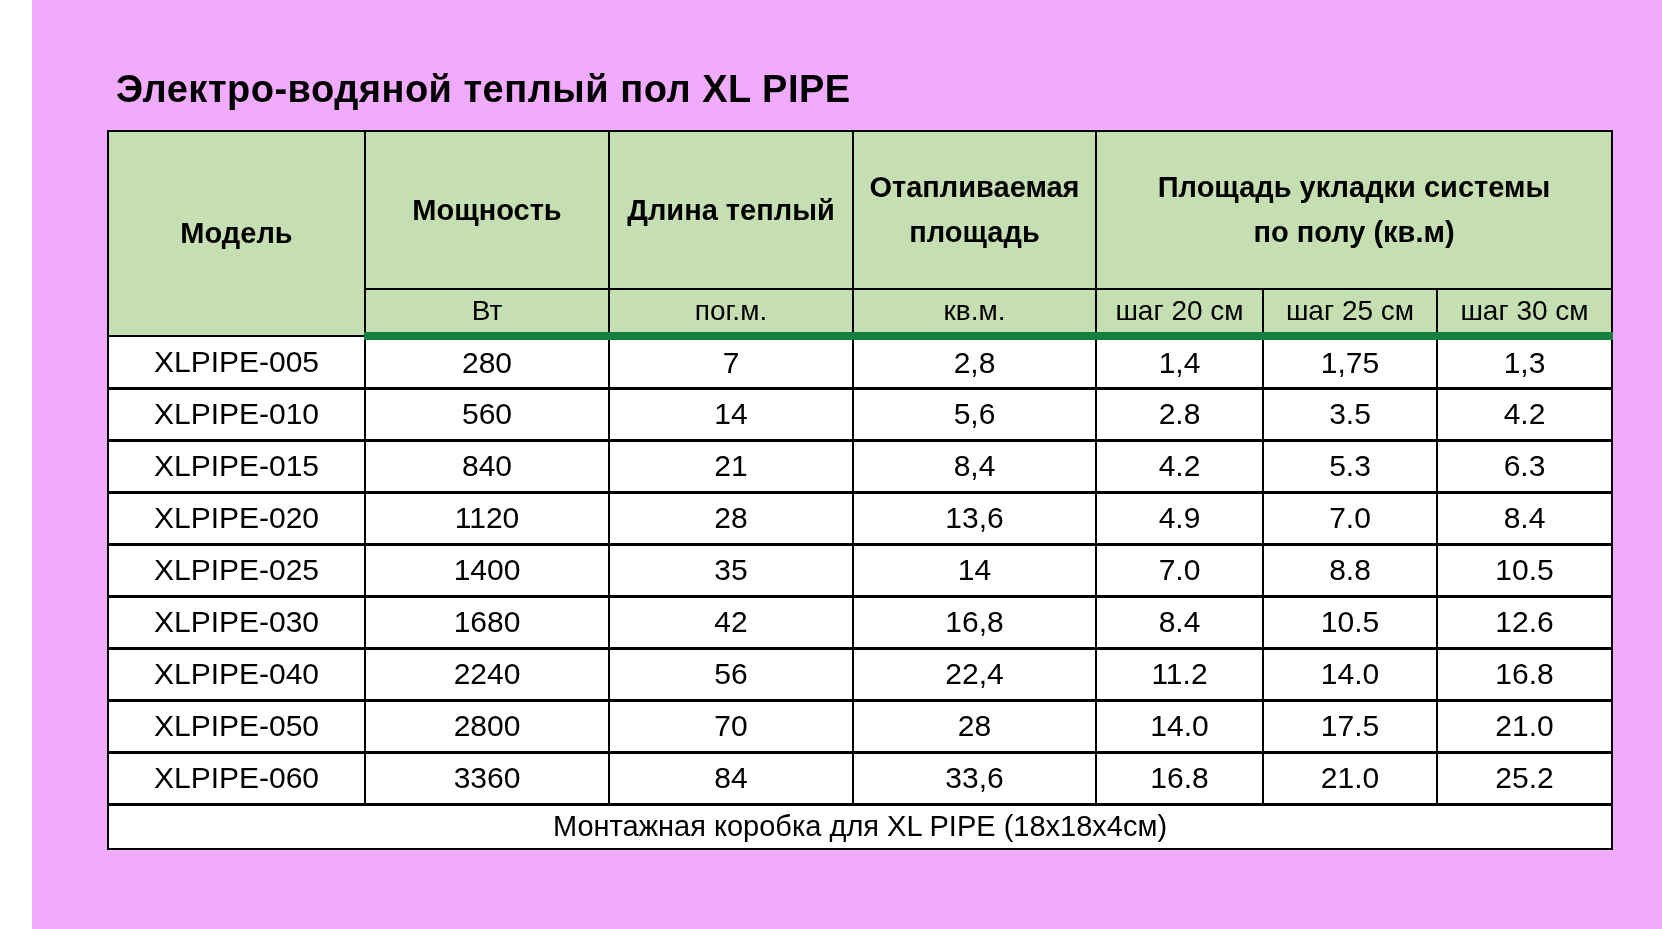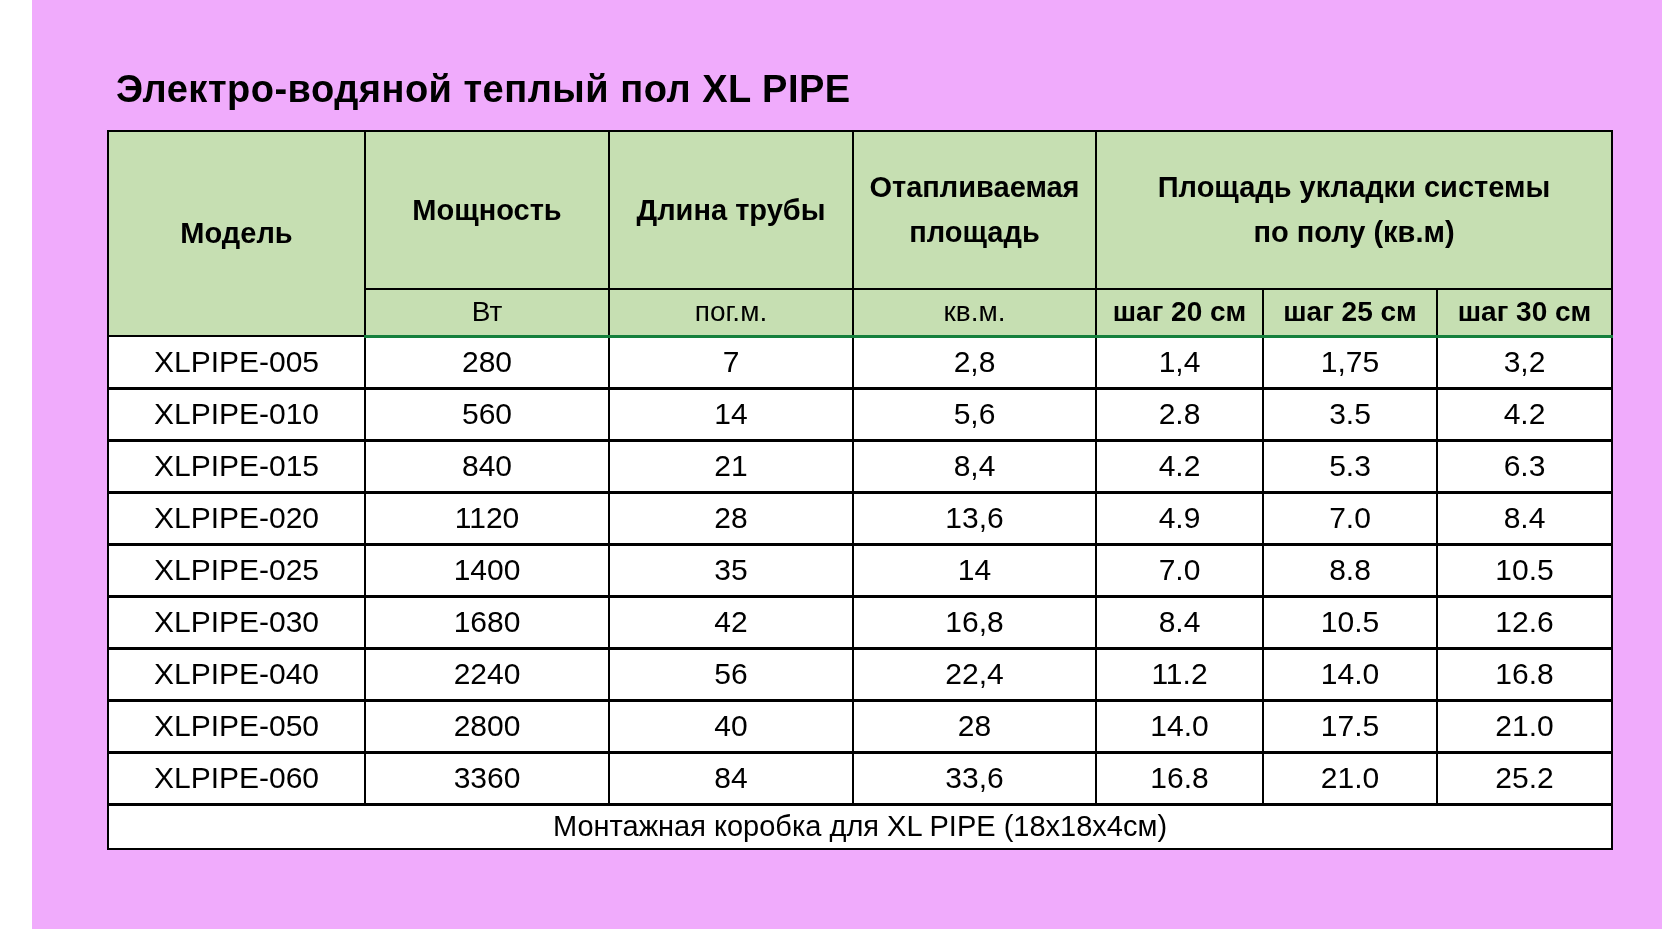--- a/index.html
+++ b/index.html
@@ -53,23 +53,23 @@
     line-height: 1.55;
   }
   .hdr .ln { display: block; }
   tr.h1 td { border-bottom-width: 2px; }
   
   tr.h2 td {
     background: #c6dfb2;
     font-size: 28px;
     font-weight: 400;
     border-top-width: 2px;
-    border-bottom: 3px solid #15803d;
-  }
-  tr.h2 td.step { font-weight: 700; }
+    border-bottom: 8px solid #15803d;
+  }
+  tr.h2 td.step { font-weight: 400; }
   
   tr.data { height: 52px; }
   tr.data td {
     font-size: 30px;
     font-weight: 400;
     background: #ffffff;
     border-bottom: 3px solid #000;
   }
   
   tr.foot { height: 45px; }
@@ -93,21 +93,21 @@
       <col style="width:244px">
       <col style="width:243px">
       <col style="width:167px">
       <col style="width:174px">
       <col style="width:175px">
     </colgroup>
     <tbody>
       <tr class="h1">
         <td class="hdr" rowspan="2">Модель</td>
         <td class="hdr">Мощность</td>
-        <td class="hdr">Длина трубы</td>
+        <td class="hdr">Длина теплый</td>
         <td class="hdr">
           <span class="ln">Отапливаемая</span>
           <span class="ln">площадь</span>
         </td>
         <td class="hdr" colspan="3">
           <span class="ln">Площадь укладки системы</span>
           <span class="ln">по полу (кв.м)</span>
         </td>
       </tr>
       <tr class="h2">
@@ -119,21 +119,21 @@
         <td class="step">шаг 30 см</td>
       </tr>
 
       <tr class="data">
         <td>XLPIPE-005</td>
         <td>280</td>
         <td>7</td>
         <td>2,8</td>
         <td>1,4</td>
         <td>1,75</td>
-        <td>3,2</td>
+        <td>1,3</td>
       </tr>
       <tr class="data">
         <td>XLPIPE-010</td>
         <td>560</td>
         <td>14</td>
         <td>5,6</td>
         <td>2.8</td>
         <td>3.5</td>
         <td>4.2</td>
       </tr>
@@ -178,21 +178,21 @@
         <td>2240</td>
         <td>56</td>
         <td>22,4</td>
         <td>11.2</td>
         <td>14.0</td>
         <td>16.8</td>
       </tr>
       <tr class="data">
         <td>XLPIPE-050</td>
         <td>2800</td>
-        <td>40</td>
+        <td>70</td>
         <td>28</td>
         <td>14.0</td>
         <td>17.5</td>
         <td>21.0</td>
       </tr>
       <tr class="data">
         <td>XLPIPE-060</td>
         <td>3360</td>
         <td>84</td>
         <td>33,6</td>

